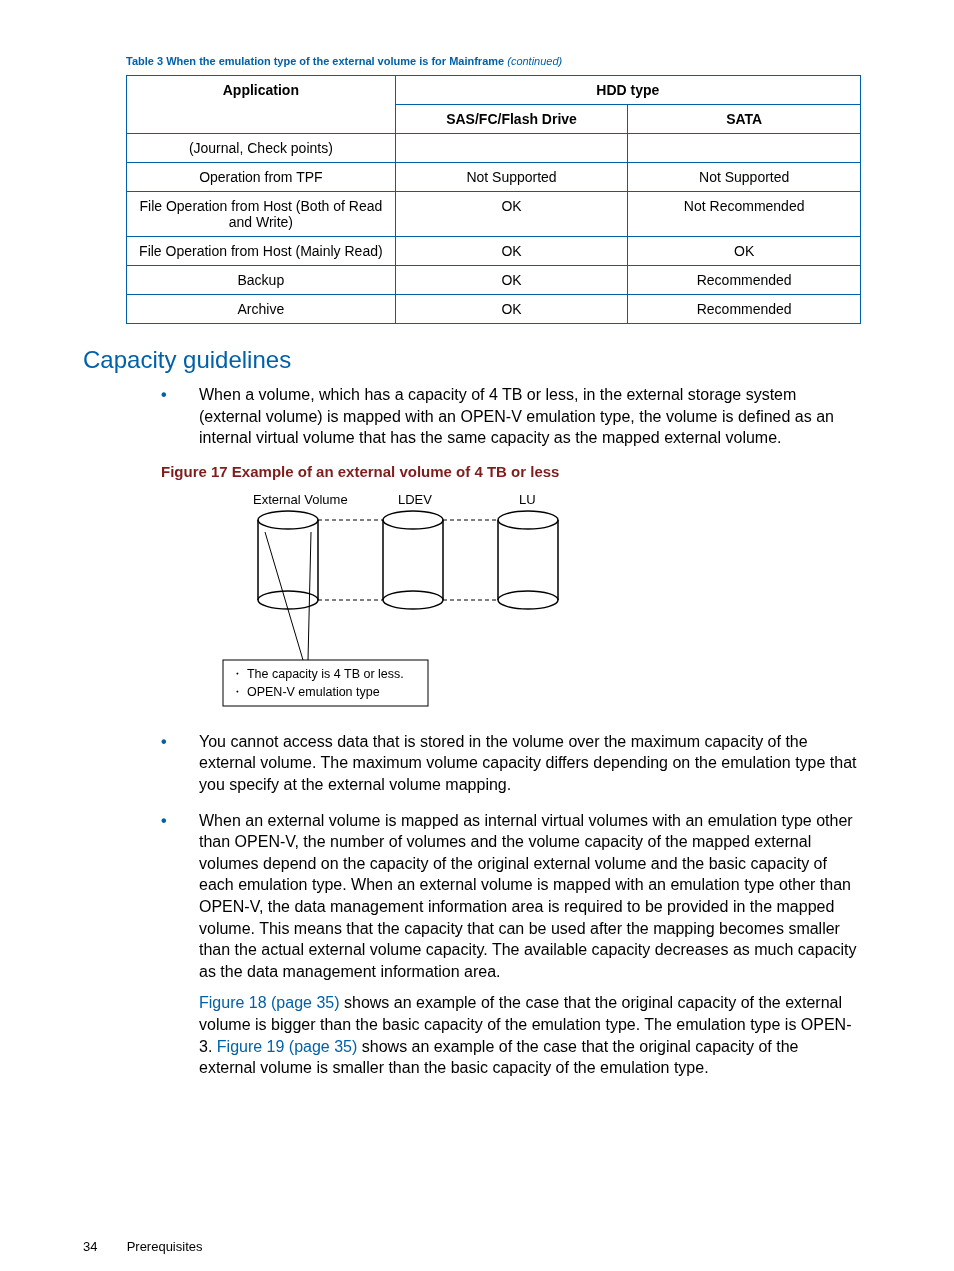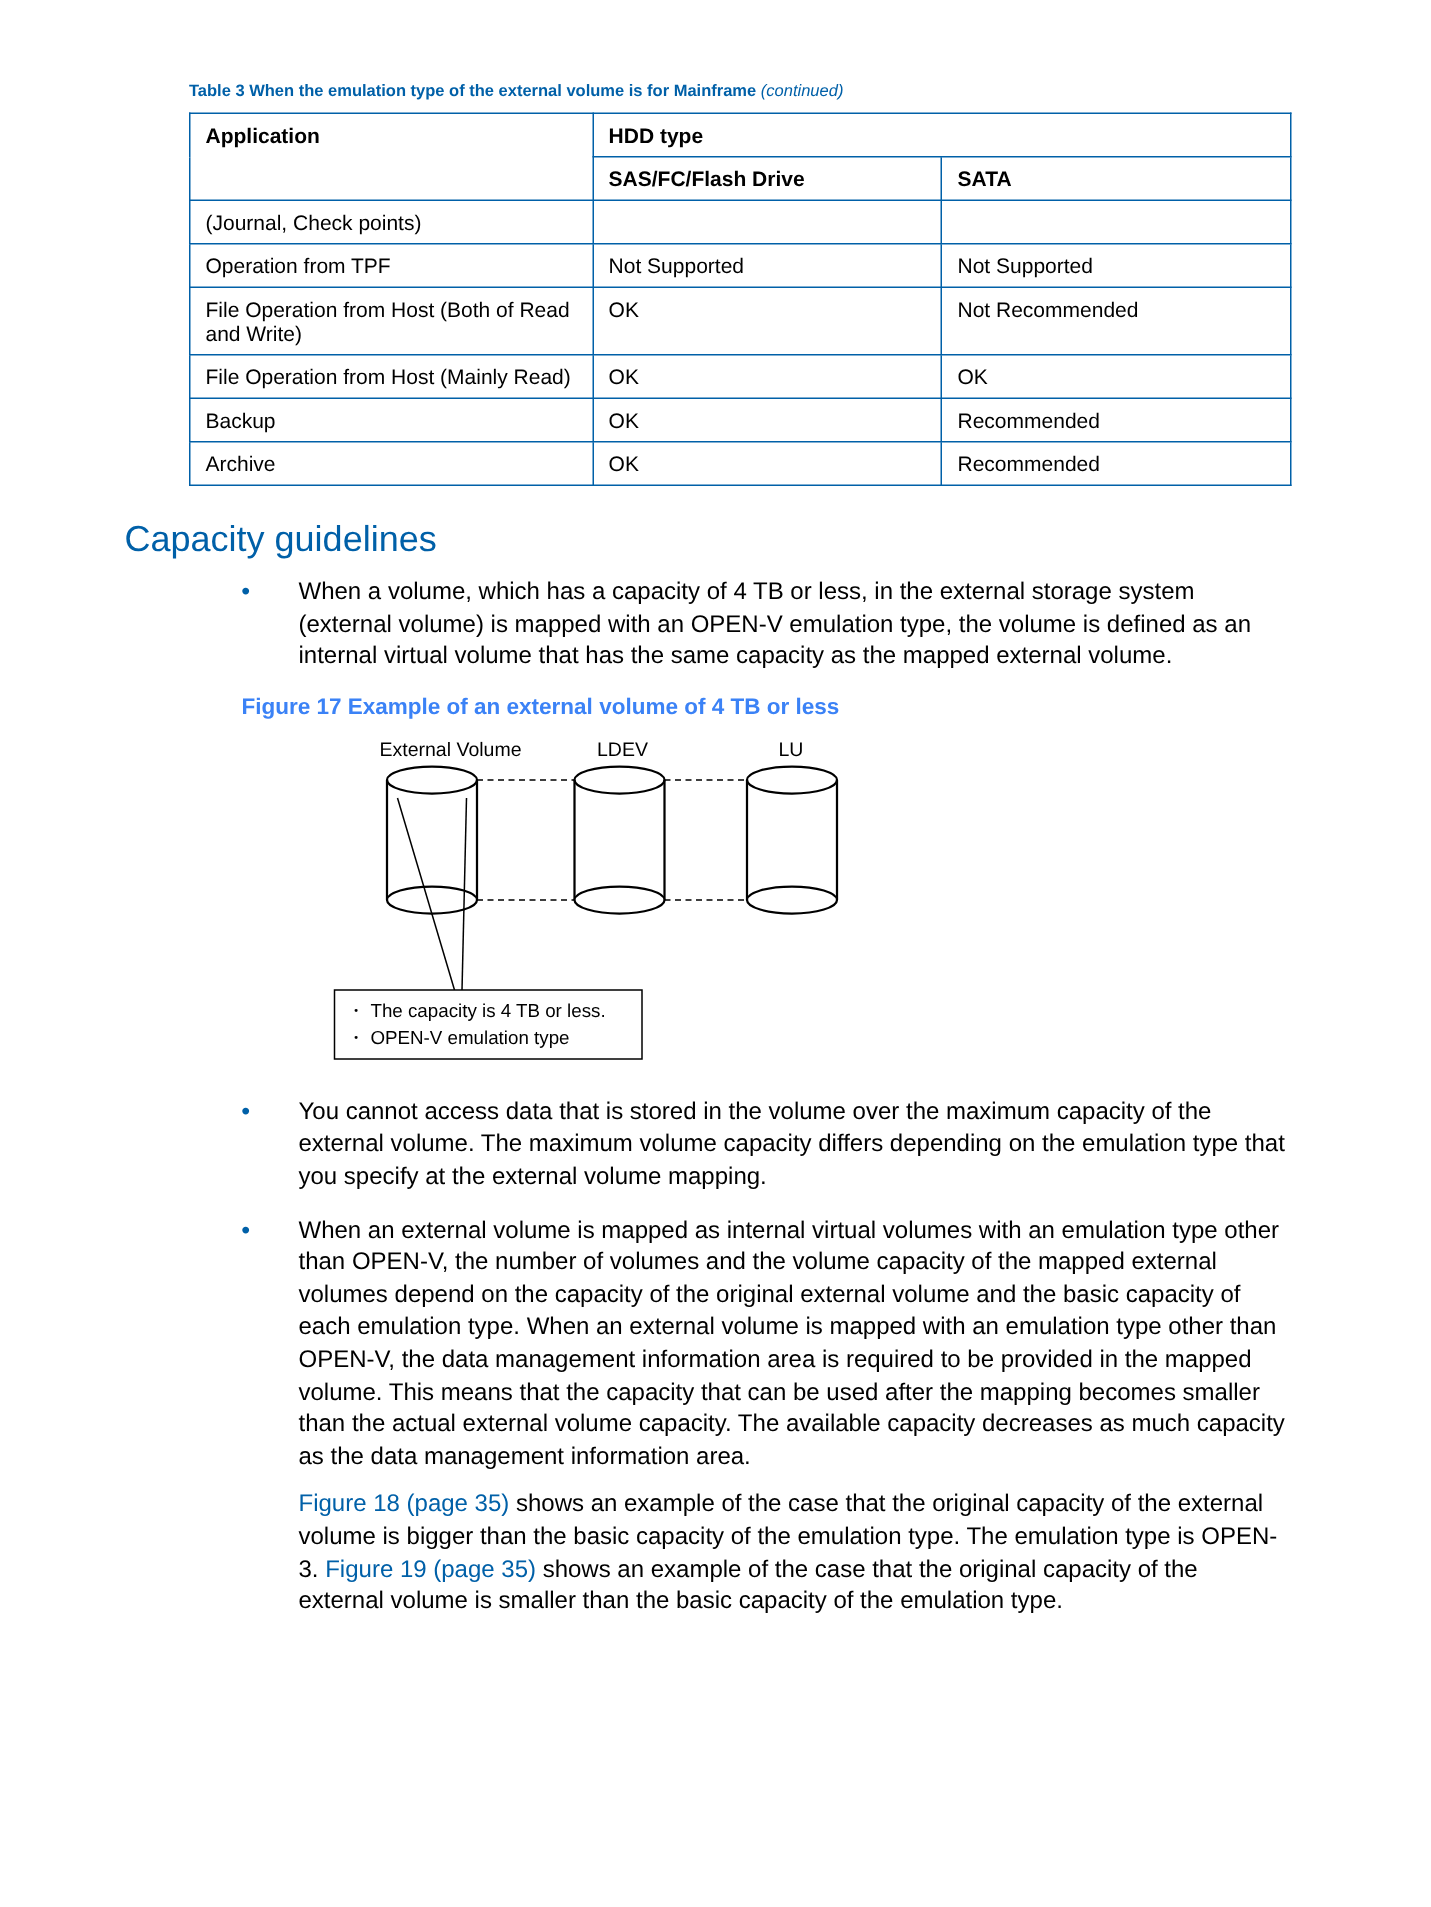--- a/index.html
+++ b/index.html
@@ -1,30 +1,30 @@
 <!DOCTYPE html>
 <html><head>
 <meta charset="utf-8">
 <style>
   * { box-sizing: border-box; margin: 0; padding: 0; }
   html, body { width: 954px; background: #fff; font-family: Arial, Helvetica, sans-serif; color: #000; }
   .page { padding: 55px 95px 40px 83px; width: 954px; }
   .table-caption { color: #0060a8; font-weight: bold; font-size: 11px; margin: 0 0 8px 43px; }
   .table-caption .cont { color: #0060a8; font-style: italic; font-weight: normal; }
   table.tbl { border-collapse: collapse; width: 735px; margin-left: 43px; font-size: 14px; }
-  table.tbl th, table.tbl td { border: 1px solid #0060a8; padding: 6px 10px; text-align: left; vertical-align: top; font-weight: normal; }
+  table.tbl th, table.tbl td { border: 1px solid #0060a8; padding: 6px 10px; text-align: center; vertical-align: top; font-weight: normal; }
   table.tbl th { font-weight: bold; }
   .col-app { width: 268px; }
   .col-c1 { width: 232px; margin-top: 20px; }
   .col-c2 { width: 232px; margin-top: 32px; }
   h2.section { color: #0060a8; font-weight: normal; font-size: 24px; margin: 22px 0 10px 0; }
   ul.bullets { list-style: none; margin: 0 0 0 78px; }
   ul.bullets > li { position: relative; padding-left: 38px; font-size: 16px; line-height: 1.35; margin-bottom: 14px; }
   ul.bullets > li::before { content: "•"; color: #0060a8; position: absolute; left: 0; top: 0; font-size: 16px; font-weight: bold; }
-  .fig-caption { color: #3b82f6; font-weight: bold; font-size: 15px; margin: 12px 0 10px 78px; }
+  .fig-caption { color: #7f1d1d; font-weight: bold; font-size: 15px; margin: 12px 0 10px 78px; }
   .figure { margin: 0 0 16px 130px; }
   .fig-label { font-size: 13px; }
   .link { color: #0060a8; }
   .para-in-li { margin-top: 10px; }
   .footer { margin-top: 160px; font-size: 13px; }
   .footer .pn { display: inline-block; width: 40px; }
   svg { display: block; }
 </style>
 </head>
 <body>
@@ -131,14 +131,18 @@
       <span>You cannot access data that is stored in the volume over the maximum capacity of the external volume. The maximum volume capacity differs depending on the emulation type that you specify at the external volume mapping.</span>
     </li>
     <li>
       <span>When an external volume is mapped as internal virtual volumes with an emulation type other than OPEN-V, the number of volumes and the volume capacity of the mapped external volumes depend on the capacity of the original external volume and the basic capacity of each emulation type. When an external volume is mapped with an emulation type other than OPEN-V, the data management information area is required to be provided in the mapped volume. This means that the capacity that can be used after the mapping becomes smaller than the actual external volume capacity. The available capacity decreases as much capacity as the data management information area.</span>
       <div class="para-in-li">
         <span class="link">Figure 18 (page 35)</span><span> shows an example of the case that the original capacity of the external volume is bigger than the basic capacity of the emulation type. The emulation type is OPEN-3. </span><span class="link">Figure 19 (page 35)</span><span> shows an example of the case that the original capacity of the external volume is smaller than the basic capacity of the emulation type.</span>
       </div>
     </li>
   </ul>
 
+  <div class="footer">
+    <span class="pn">34</span>
+    <span>Prerequisites</span>
+  </div>
 
 </div>
 
 </body></html>

